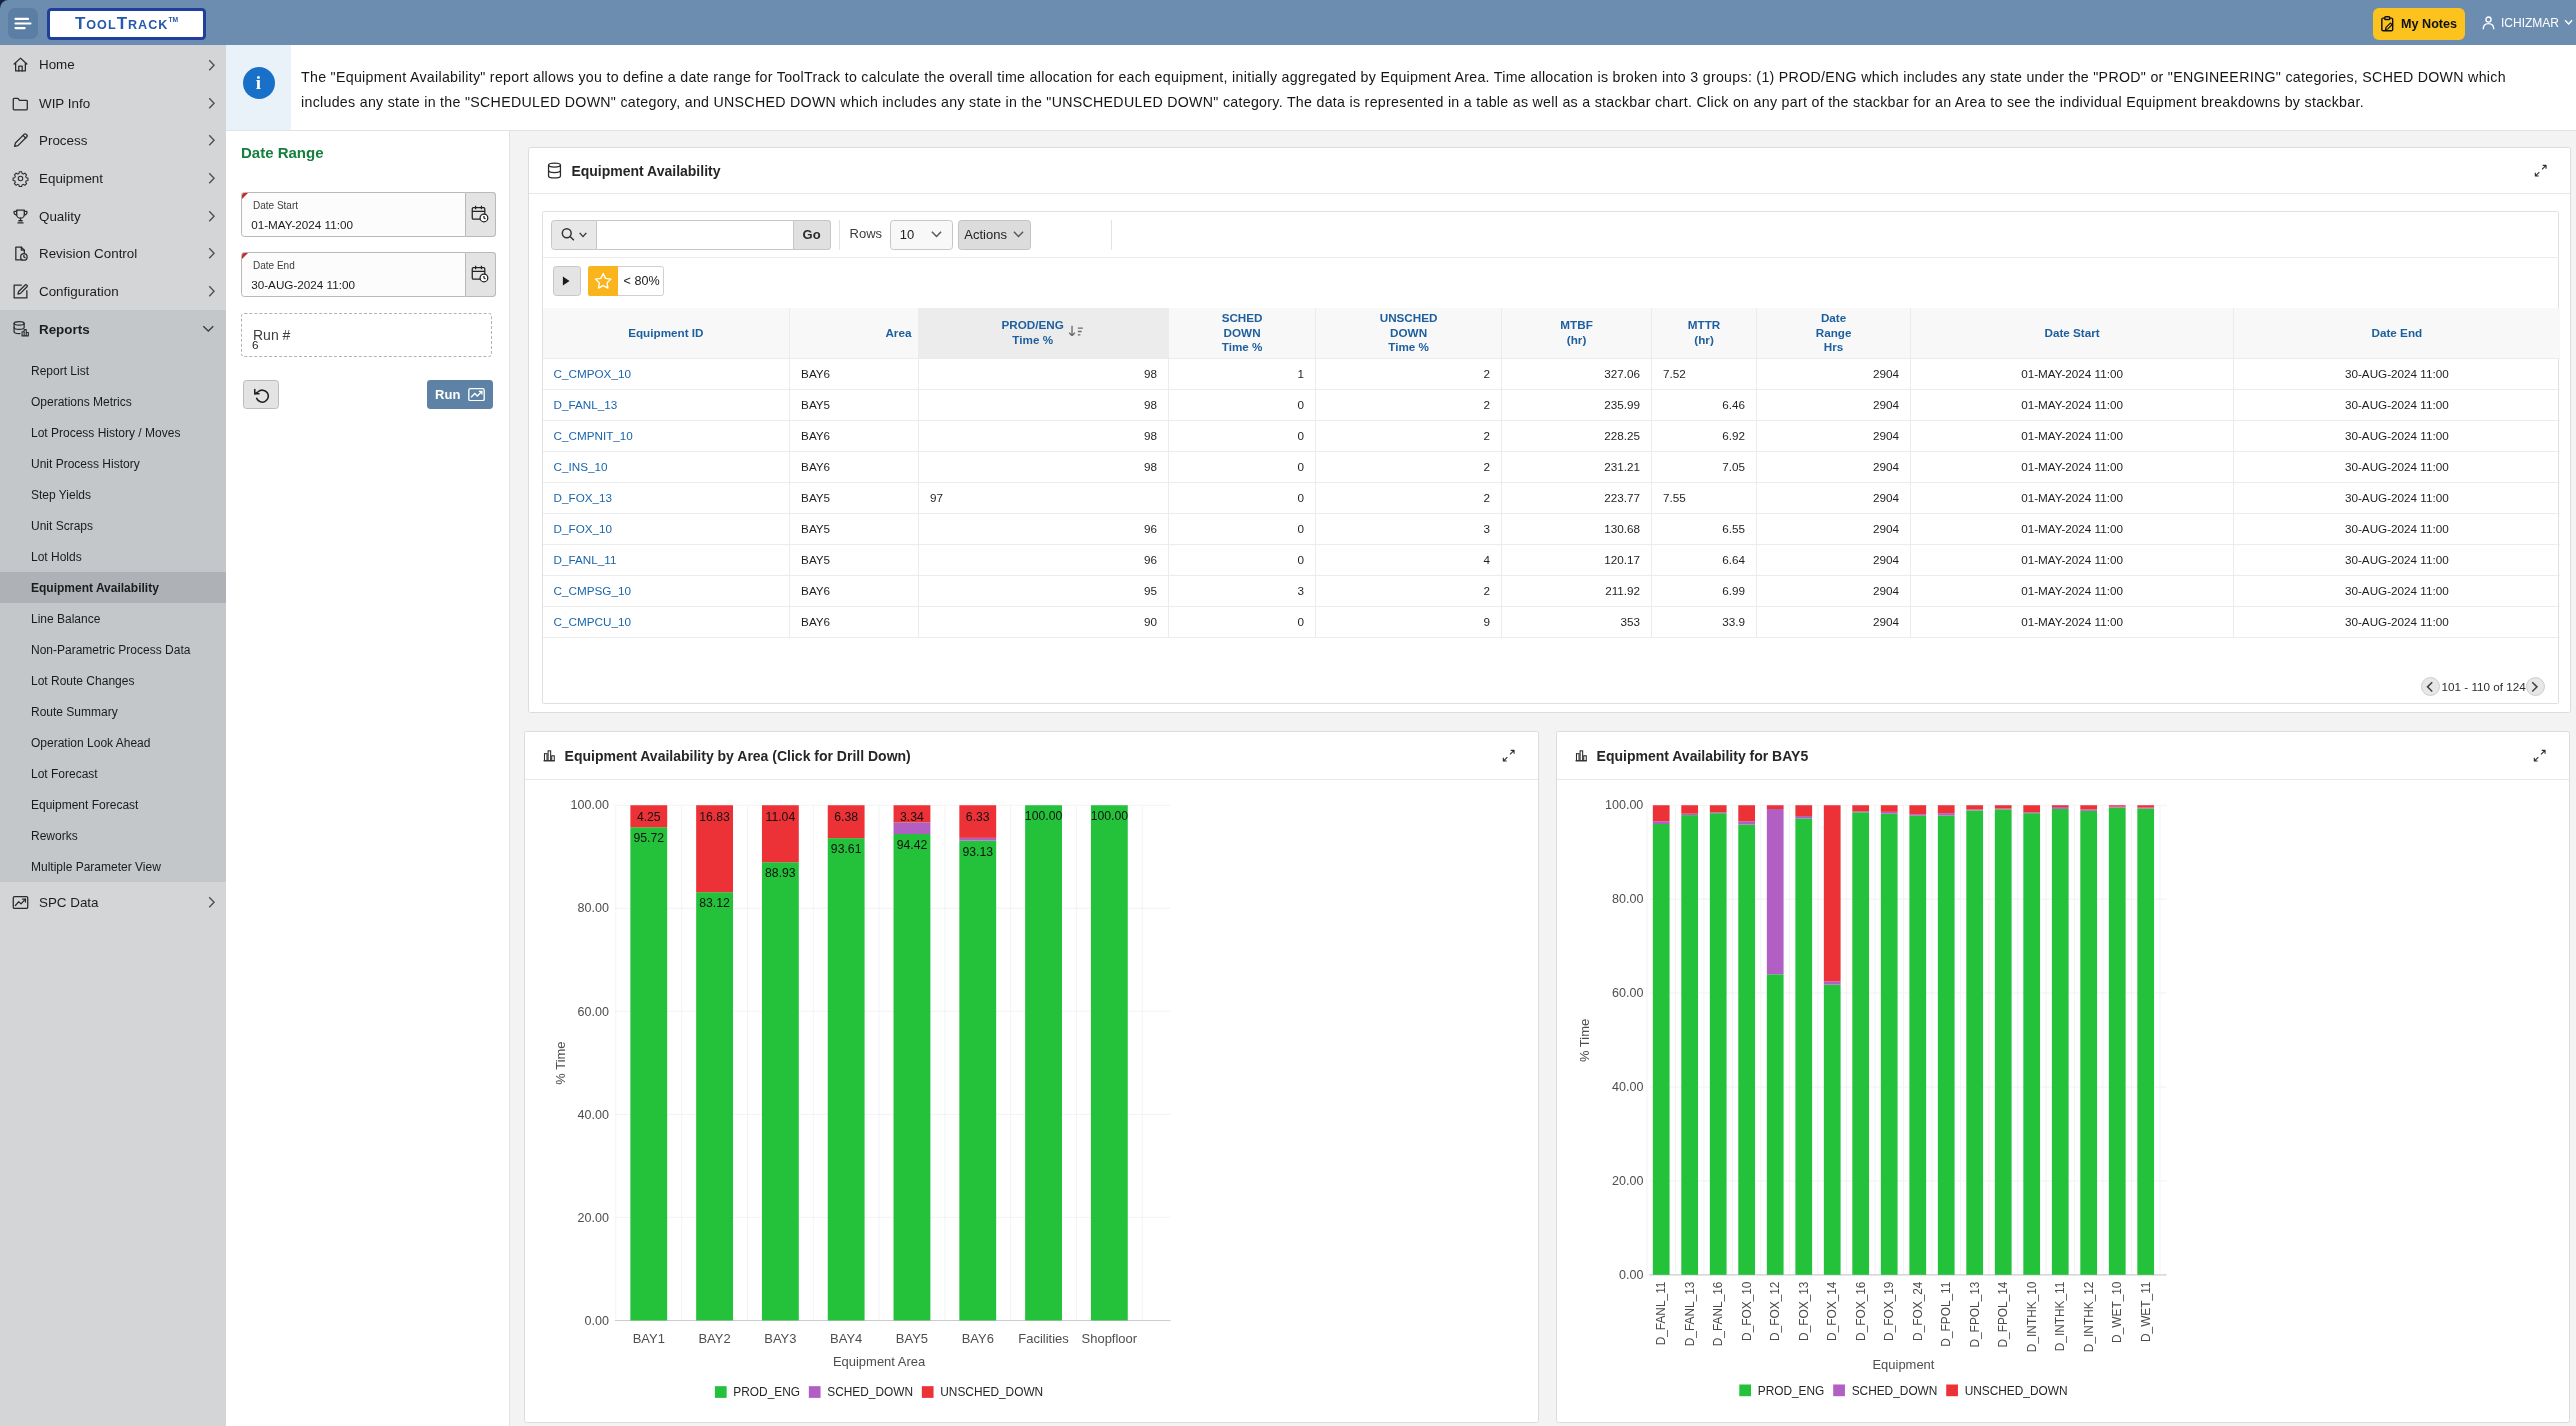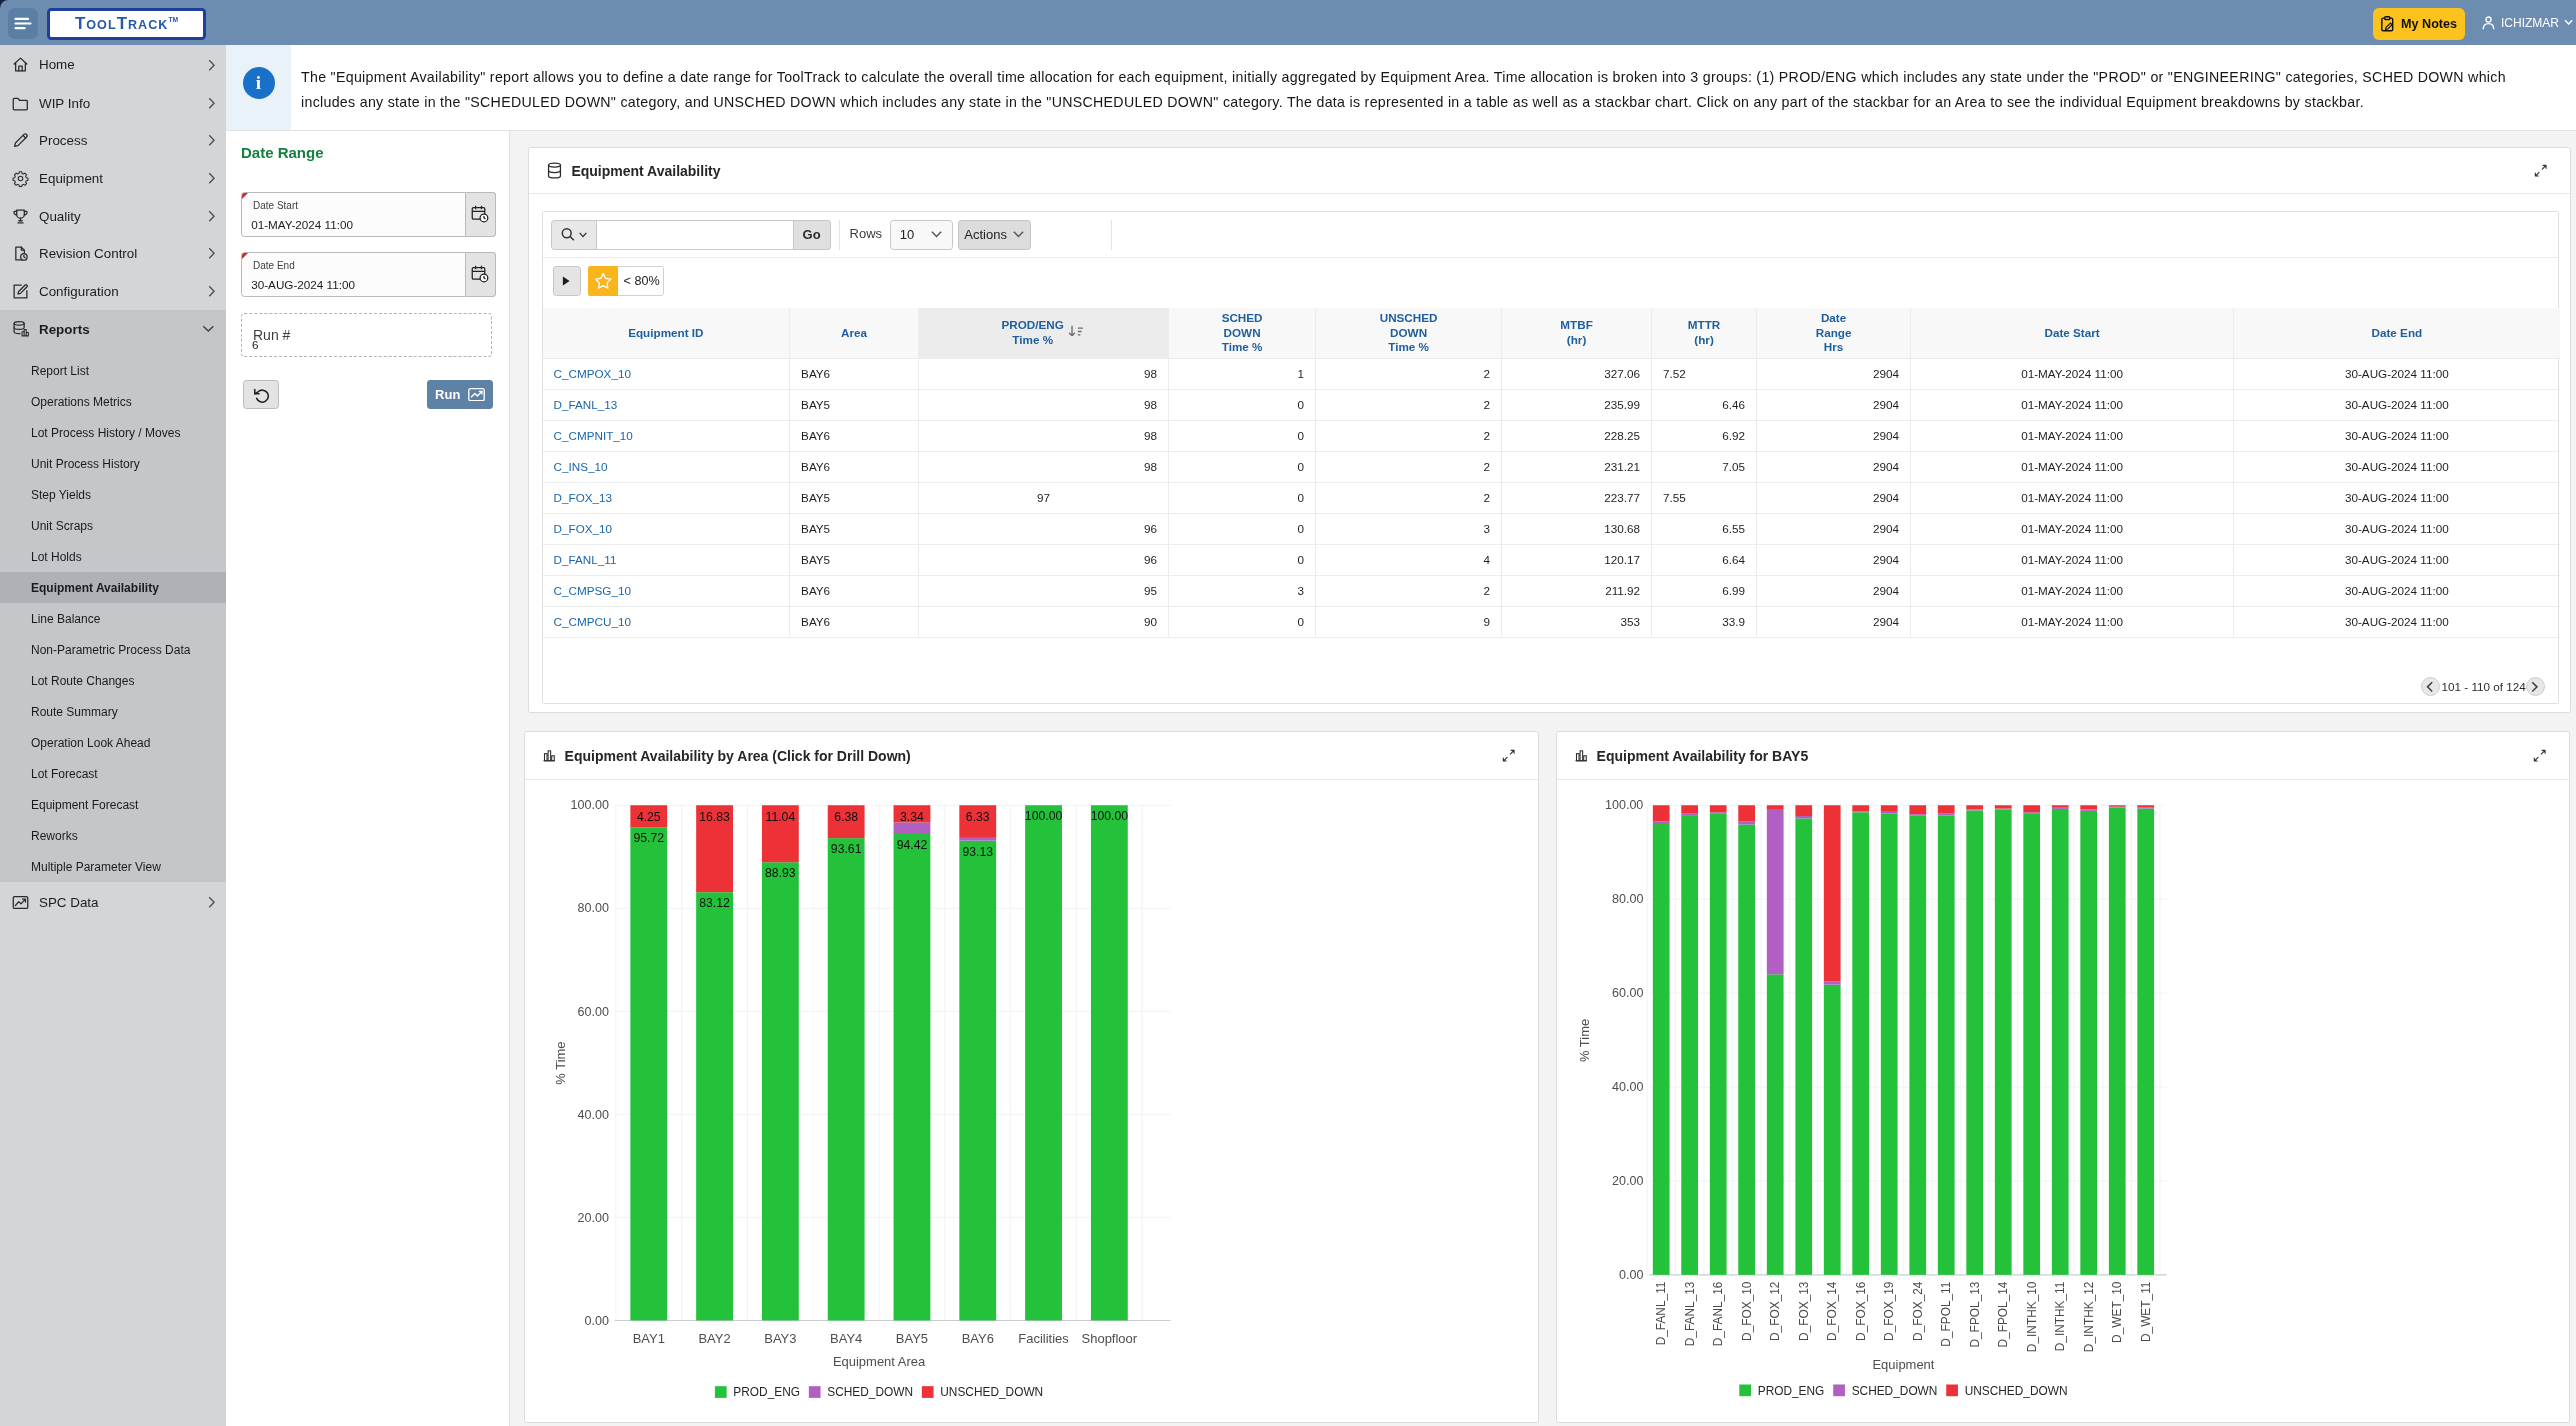--- a/index.html
+++ b/index.html
@@ -310,21 +310,21 @@
             <col style="width:186px">
             <col style="width:150px">
             <col style="width:105px">
             <col style="width:154px">
             <col style="width:323px">
             <col style="width:326px">
           </colgroup>
 <tbody>
             <tr style="height:50px;background:#f8f8f8">
 <th style="color:#1d5f9e;font-weight:bold;text-align:center;vertical-align:middle;border:0.8px solid #ececec;border-top:none;line-height:1.22;padding:1.7px 6.7px; border-left:none;">Equipment ID</th>
-<th style="color:#1d5f9e;font-weight:bold;text-align:center;vertical-align:middle;border:0.8px solid #ececec;border-top:none;line-height:1.22;padding:1.7px 6.7px;">Area</th>
+<th style="color:#1d5f9e;font-weight:bold;text-align:right;vertical-align:middle;border:0.8px solid #ececec;border-top:none;line-height:1.22;padding:1.7px 6.7px;">Area</th>
 <th style="color:#1d5f9e;font-weight:bold;text-align:center;vertical-align:middle;border:0.8px solid #ececec;border-top:none;line-height:1.22;padding:1.7px 6.7px;background:#ececec;"><span style="display:inline-block;vertical-align:middle">PROD/ENG<br>Time %</span><span style="display:inline-block;vertical-align:middle;margin-left:3.4px"><svg width="18.4" height="14.2" viewBox="0 0 22 17" fill="none" stroke="#6b6b6b" stroke-width="1.6">
                     <path d="M6 2 V14 M6 14 l-3.4-3.6 M6 14 l3.4-3.6"></path>
                     <path d="M13 5 h6 M13 9 h4.5 M13 13 h3"></path>
                   </svg></span></th>
 <th style="color:#1d5f9e;font-weight:bold;text-align:center;vertical-align:middle;border:0.8px solid #ececec;border-top:none;line-height:1.22;padding:1.7px 6.7px;">SCHED<br>DOWN<br>Time %</th>
 <th style="color:#1d5f9e;font-weight:bold;text-align:center;vertical-align:middle;border:0.8px solid #ececec;border-top:none;line-height:1.22;padding:1.7px 6.7px;">UNSCHED<br>DOWN<br>Time %</th>
 <th style="color:#1d5f9e;font-weight:bold;text-align:center;vertical-align:middle;border:0.8px solid #ececec;border-top:none;line-height:1.22;padding:1.7px 6.7px;">MTBF<br>(hr)</th>
 <th style="color:#1d5f9e;font-weight:bold;text-align:center;vertical-align:middle;border:0.8px solid #ececec;border-top:none;line-height:1.22;padding:1.7px 6.7px;">MTTR<br>(hr)</th>
 <th style="color:#1d5f9e;font-weight:bold;text-align:center;vertical-align:middle;border:0.8px solid #ececec;border-top:none;line-height:1.22;padding:1.7px 6.7px;">Date<br>Range<br>Hrs</th>
 <th style="color:#1d5f9e;font-weight:bold;text-align:center;vertical-align:middle;border:0.8px solid #ececec;border-top:none;line-height:1.22;padding:1.7px 6.7px;">Date Start</th>
@@ -374,21 +374,21 @@
 <td style="border:0.8px solid #ececec;padding:0 11px;color:#1f1f1f;vertical-align:middle;text-align:right">2</td>
 <td style="border:0.8px solid #ececec;padding:0 11px;color:#1f1f1f;vertical-align:middle;text-align:right">231.21</td>
 <td style="border:0.8px solid #ececec;padding:0 11px;color:#1f1f1f;vertical-align:middle;text-align:right">7.05</td>
 <td style="border:0.8px solid #ececec;padding:0 11px;color:#1f1f1f;vertical-align:middle;text-align:right">2904</td>
 <td style="border:0.8px solid #ececec;padding:0 11px;color:#1f1f1f;vertical-align:middle;text-align:center">01-MAY-2024 11:00</td>
 <td style="border:0.8px solid #ececec;padding:0 11px;color:#1f1f1f;vertical-align:middle;text-align:center;border-right:none">30-AUG-2024 11:00</td>
 </tr>
 <tr style="height:31px">
 <td style="border:0.8px solid #ececec;padding:0 11px;color:#1f1f1f;vertical-align:middle;border-left:none"><span style="color:#1a65ab">D_FOX_13</span></td>
 <td style="border:0.8px solid #ececec;padding:0 11px;color:#1f1f1f;vertical-align:middle">BAY5</td>
-<td style="border:0.8px solid #ececec;padding:2px 11px;color:#1f1f1f;vertical-align:middle;text-align:center">97</td>
+<td style="border:0.8px solid #ececec;padding:2px 11px;color:#1f1f1f;vertical-align:middle;text-align:left">97</td>
 <td style="border:0.8px solid #ececec;padding:0 11px;color:#1f1f1f;vertical-align:middle;text-align:right">0</td>
 <td style="border:0.8px solid #ececec;padding:0 11px;color:#1f1f1f;vertical-align:middle;text-align:right">2</td>
 <td style="border:0.8px solid #ececec;padding:0 11px;color:#1f1f1f;vertical-align:middle;text-align:right">223.77</td>
 <td style="border:0.8px solid #ececec;padding:0 11px;color:#1f1f1f;vertical-align:middle;">7.55</td>
 <td style="border:0.8px solid #ececec;padding:0 11px;color:#1f1f1f;vertical-align:middle;text-align:right">2904</td>
 <td style="border:0.8px solid #ececec;padding:0 11px;color:#1f1f1f;vertical-align:middle;text-align:center">01-MAY-2024 11:00</td>
 <td style="border:0.8px solid #ececec;padding:0 11px;color:#1f1f1f;vertical-align:middle;text-align:center;border-right:none">30-AUG-2024 11:00</td>
 </tr>
 <tr style="height:31px">
 <td style="border:0.8px solid #ececec;padding:0 11px;color:#1f1f1f;vertical-align:middle;border-left:none"><span style="color:#1a65ab">D_FOX_10</span></td>

